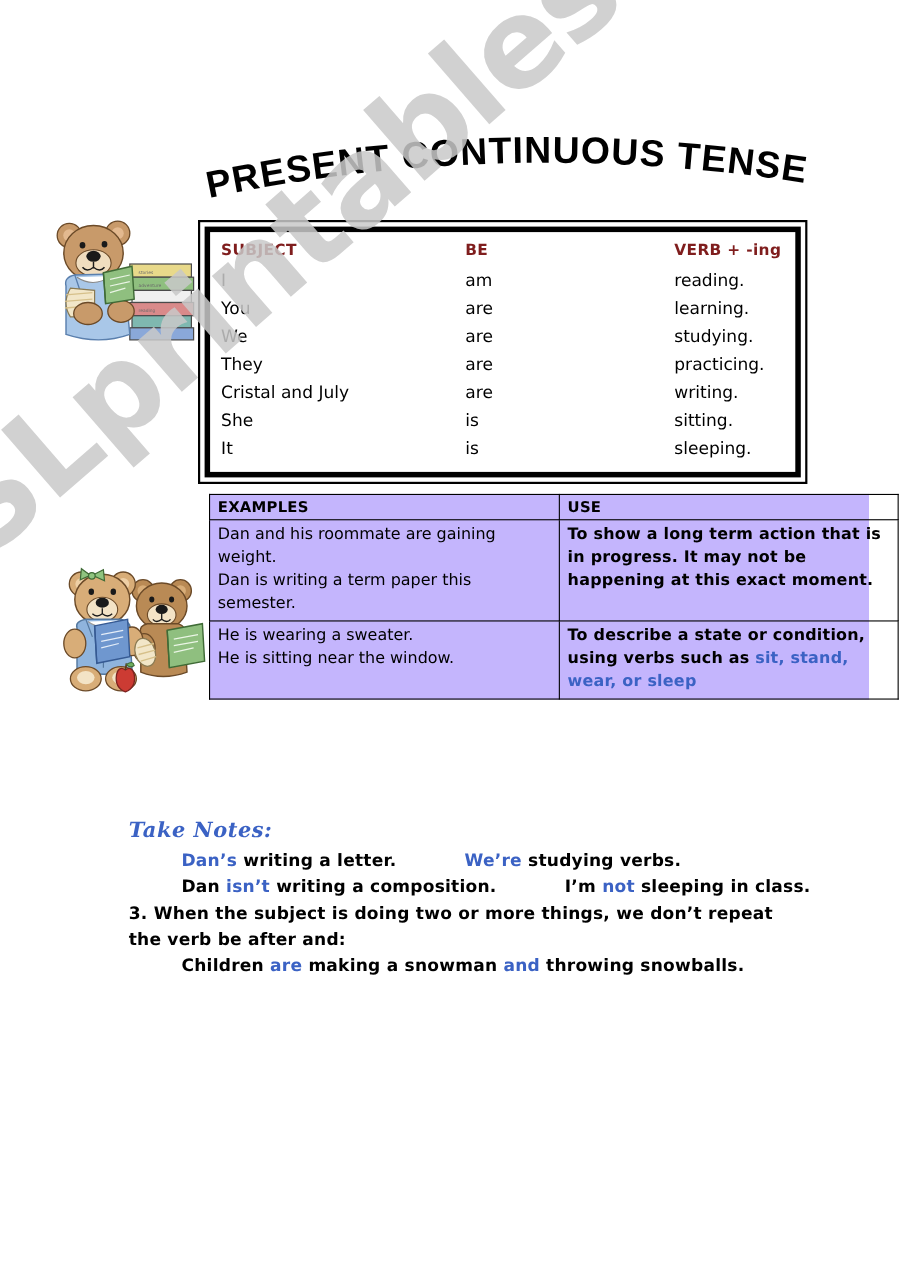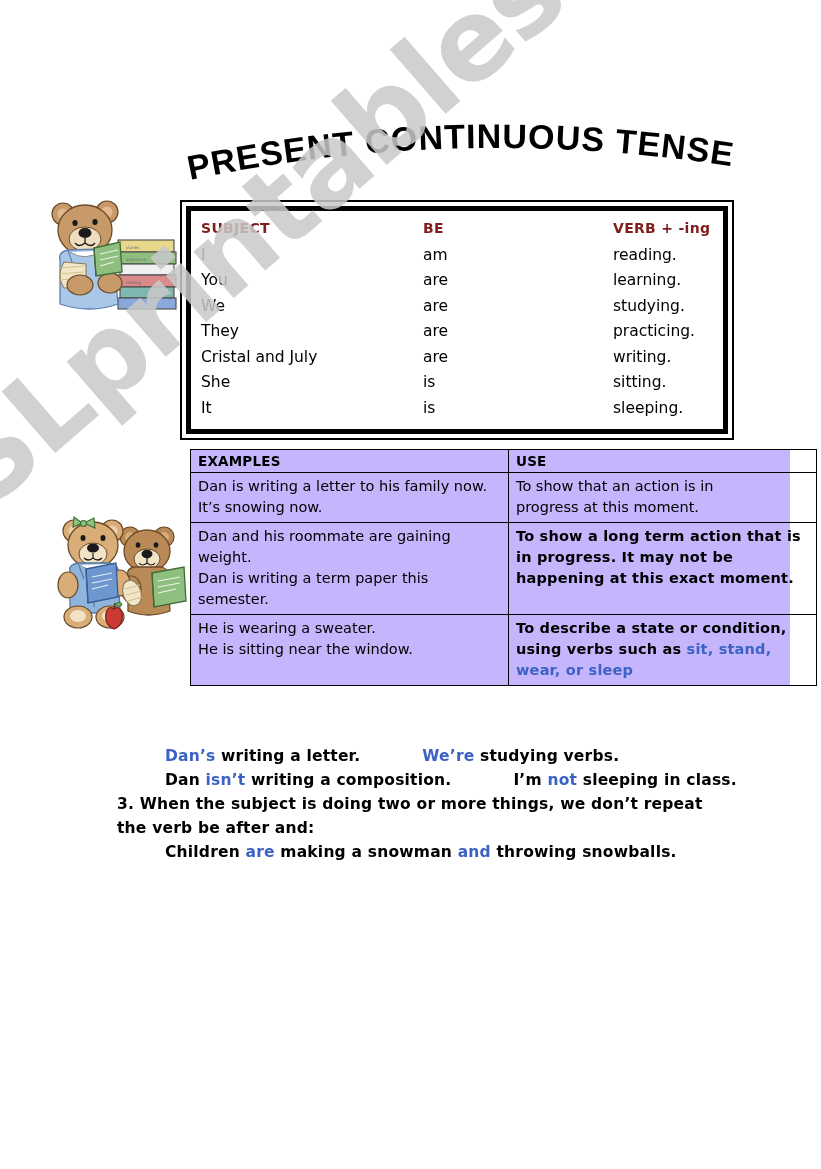--- a/index.html
+++ b/index.html
@@ -369,30 +369,20 @@
 
   <div id="ex-table">
     <table>
       <thead>
         <tr>
           <th class="ex-col">EXAMPLES</th>
           <th class="use-col">USE</th>
         </tr>
       </thead>
       <tbody>
-        <tr>
-          <td>
-            <span class="cell-line">Dan is writing a letter to his family now.</span>
-            <span class="cell-line">It’s snowing now.</span>
-          </td>
-          <td>
-            <span class="cell-line">To show that an action is in</span>
-            <span class="cell-line">progress at this moment.</span>
-          </td>
-        </tr>
         <tr>
           <td>
             <span class="cell-line">Dan and his roommate are gaining weight.</span>
             <span class="cell-line">Dan is writing a term paper this semester.</span>
           </td>
           <td class="use-bold">
             <span class="cell-line">To show a long term action that is</span>
             <span class="cell-line">in progress. It may not be</span>
             <span class="cell-line">happening at this exact moment.</span>
           </td>
@@ -402,20 +392,21 @@
             <span class="cell-line">He is wearing a sweater.</span>
             <span class="cell-line">He is sitting near the window.</span>
           </td>
           <td class="use-bold"><span>To describe a state or condition, using verbs such as </span><span class="blue">sit, stand, wear, or sleep</span></td>
         </tr>
       </tbody>
     </table>
   </div>
 
   <div id="notes">
+    <div id="notes-heading">Take Notes:</div>
 
     <div class="note-line note-indent"><span class="blue">Dan’s</span><span> writing a letter.</span><span class="note-ex-gap"></span><span class="blue">We’re</span><span> studying verbs.</span></div>
 
     <div class="note-line note-indent"><span>Dan </span><span class="blue">isn’t</span><span> writing a composition.</span><span class="note-ex-gap"></span><span>I’m </span><span class="blue">not</span><span> sleeping in class.</span></div>
 
     <div class="note-line">3. When the subject is doing two or more things, we don’t repeat the verb be after and:</div>
     <div class="note-line note-indent"><span>Children </span><span class="blue">are</span><span> making a snowman </span><span class="blue">and</span><span> throwing snowballs.</span></div>
   </div>
 
 </div>

